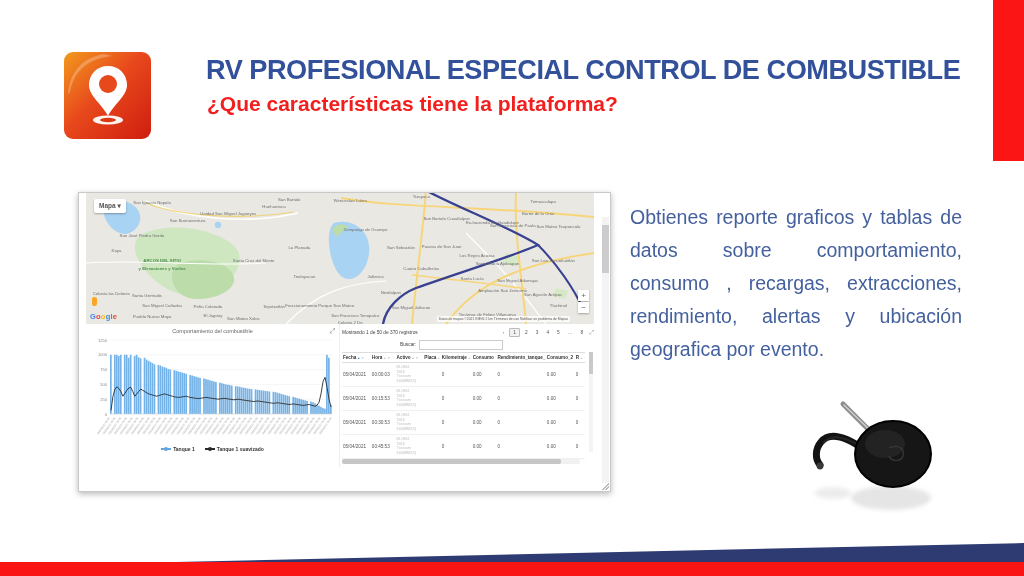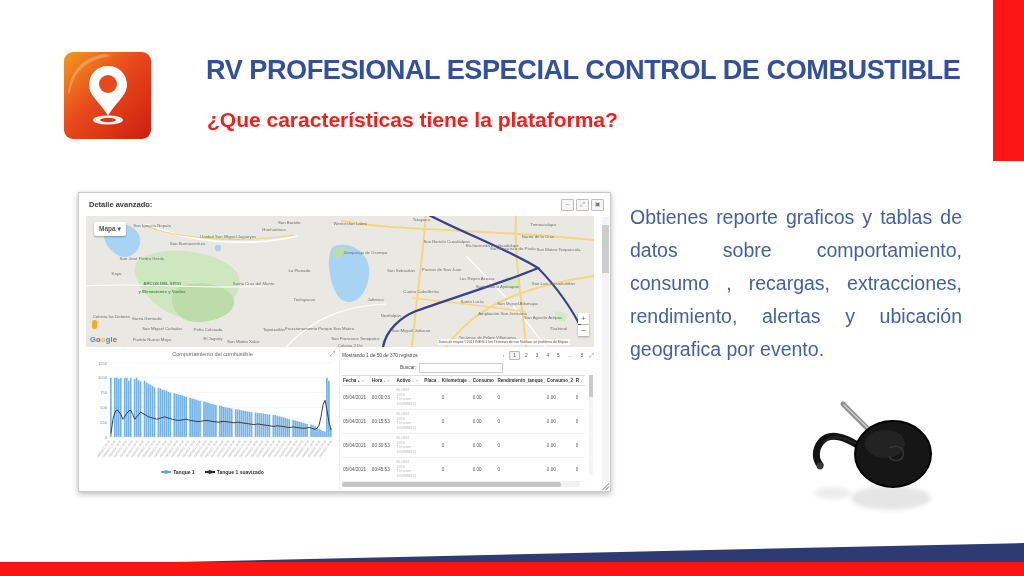--- a/index.html
+++ b/index.html
@@ -2,21 +2,21 @@
 <html><head>
 <meta charset="utf-8">
 <style>
   html,body{margin:0;padding:0;}
   body{width:1024px;height:576px;position:relative;overflow:hidden;background:#ffffff;
        font-family:"Liberation Sans",sans-serif;}
   
   #logo{position:absolute;left:64px;top:52px;width:87px;height:87px;}
   #title{position:absolute;left:206px;top:54px;width:790px;font-size:28px;font-weight:800;
          color:#33519b;letter-spacing:-0.5px;transform:scaleX(0.97);transform-origin:left;}
-  #subtitle{position:absolute;left:207px;top:108px;font-size:21px;font-weight:700;color:#f1201f;}
+  #subtitle{position:absolute;left:207px;top:92px;font-size:21px;font-weight:700;color:#f1201f;}
   #top-red-bar{position:absolute;left:993px;top:0;width:31px;height:161px;background:#fb1515;}
   
   #paragraph{position:absolute;left:630px;top:201px;width:332px;font-size:19.5px;line-height:33px;
              color:#44619e;text-align:justify;}
   
   #bands{position:absolute;left:0;bottom:0;width:1024px;height:40px;}
   
   #shot{position:absolute;left:78px;top:192px;width:531px;height:298px;background:#fff;
         border:1px solid #c9c9c9;box-shadow:0 2px 6px rgba(0,0,0,.28);font-size:6px;color:#444;}
   .shot-header{height:23px;display:flex;align-items:center;padding:0 6px 0 10px;}
@@ -103,26 +103,20 @@
   <circle cx="44" cy="32" r="9" fill="#e8491c"></circle>
 </svg>
 
 <div id="title">RV PROFESIONAL ESPECIAL CONTROL DE COMBUSTIBLE</div>
 <div id="subtitle">¿Que características tiene la plataforma?</div>
 <div id="top-red-bar"></div>
 
 <div id="paragraph">Obtienes reporte graficos y tablas de datos sobre comportamiento, consumo , recargas, extracciones, rendimiento, alertas y ubicación geografica por evento.</div>
 
 <div id="shot">
-  <div class="shot-header">
-    <span class="shot-title">Detalle avanzado:</span>
-    <span class="win-btn">–</span>
-    <span class="win-btn">⤢</span>
-    <span class="win-btn">▣</span>
-  </div>
   <div class="shot-body">
 
     <div id="map">
       <svg class="map-svg" viewBox="0 0 508 131" preserveAspectRatio="none">
         <path d="M55,42 C85,26 140,38 152,58 C162,84 122,106 95,101 C68,96 35,56 55,42 Z" fill="#cfe7c0"></path>
         <path d="M95,70 C120,62 150,72 148,88 C146,102 115,110 100,104 C85,98 80,76 95,70 Z" fill="#bcdcaa"></path>
         <path d="M420,60 l14,4 -4,10 -14,-4 Z" fill="#d5e9c6"></path>
         <path d="M470,95 l12,3 -3,8 -12,-3 Z" fill="#d5e9c6"></path>
         <path d="M22,10 C35,4 52,10 54,22 C56,34 44,44 34,40 C22,36 12,18 22,10 Z" fill="#a9d3f3"></path>
         <circle cx="132" cy="32" r="3.2" fill="#a9d3f3"></circle>

